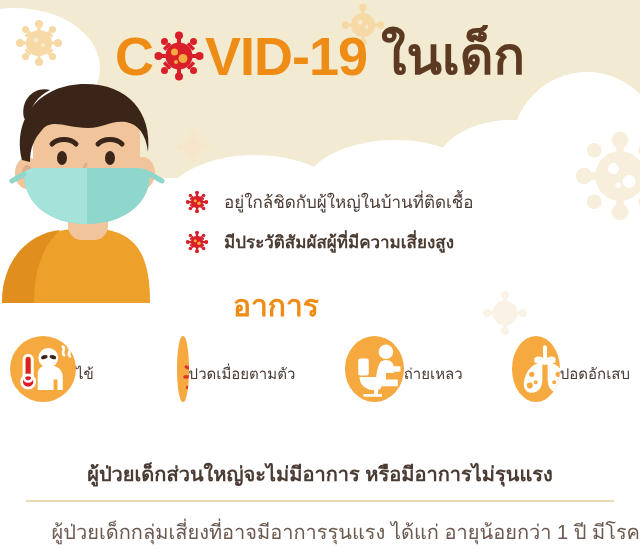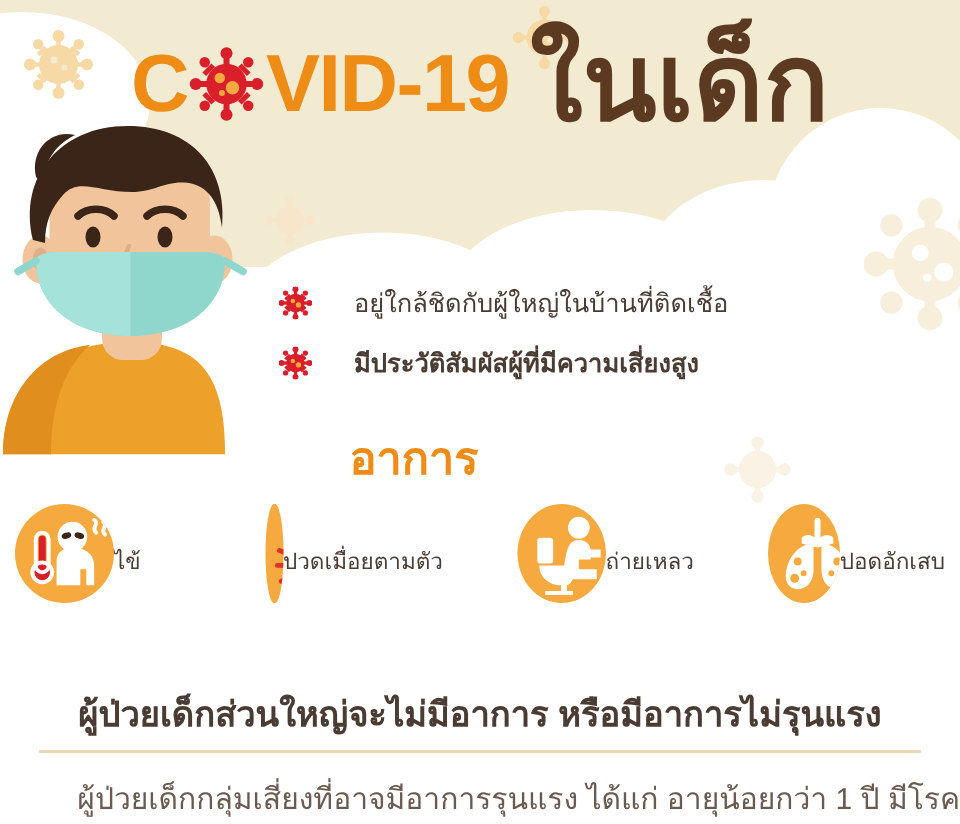--- a/index.html
+++ b/index.html
@@ -60,21 +60,21 @@
   .title-covid {
     font-size: 54px;
     font-weight: bold;
     color: #ef8c15;
     letter-spacing: -1px;
     line-height: 1;
     display: flex;
     align-items: center;
   }
   .title-thai {
-    font-size: 72px;
+    font-size: 52px;
     font-weight: bold;
     color: #5c3a22;
     line-height: 1;
     margin-left: 12px;
   }
 
   
   .virus-o {
     position: relative;
     width: 50px;
@@ -95,21 +95,21 @@
   }
   #transmission-title {
     left: 200px;
     top: 130px;
     font-size: 23px;
   }
   .bullet-row {
     position: absolute;
     display: flex;
     align-items: center;
-    gap: 28px;
+    gap: 16px;
   }
   .bullet-text {
     font-size: 17px;
     color: #4a3b33;
     white-space: nowrap;
   }
   .bullet-virus { position: relative; width: 22px; height: 22px; flex: 0 0 22px; }
 
   
   #symptoms-title {
@@ -149,21 +149,21 @@
     white-space: nowrap;
   }
 
   
   #note-main {
     position: absolute;
     left: 0;
     top: 458px;
     width: 640px;
     text-align: center;
-    font-size: 23px;
+    font-size: 20px;
     font-weight: bold;
     color: #4a3b33;
   }
   #divider {
     position: absolute;
     left: 26px;
     top: 500px;
     width: 588px;
     height: 2px;
     background: #e8d9b4;

